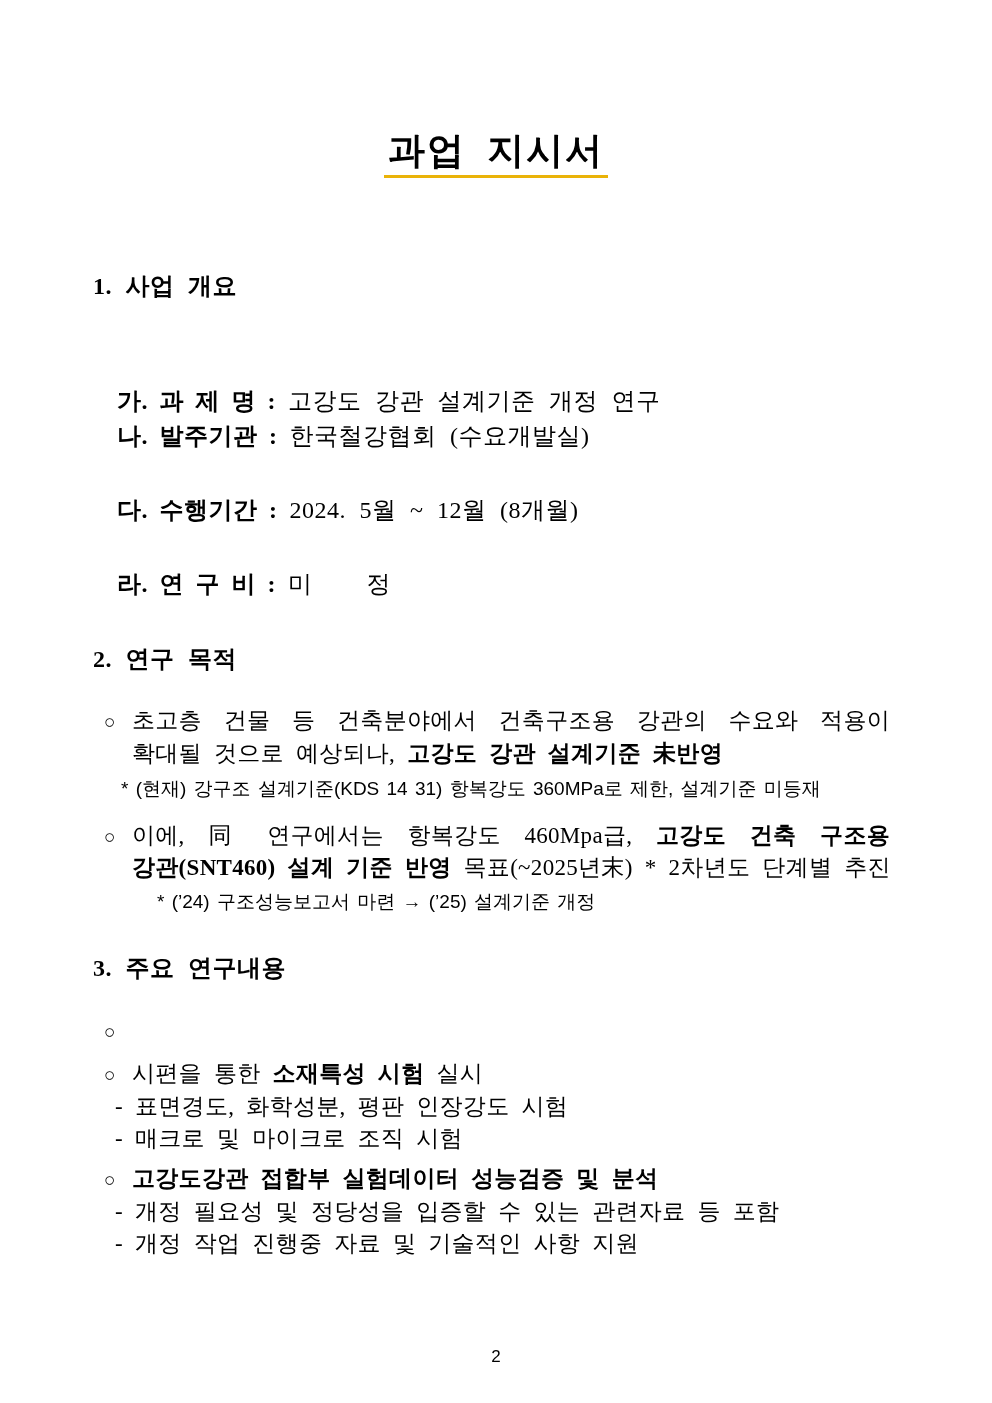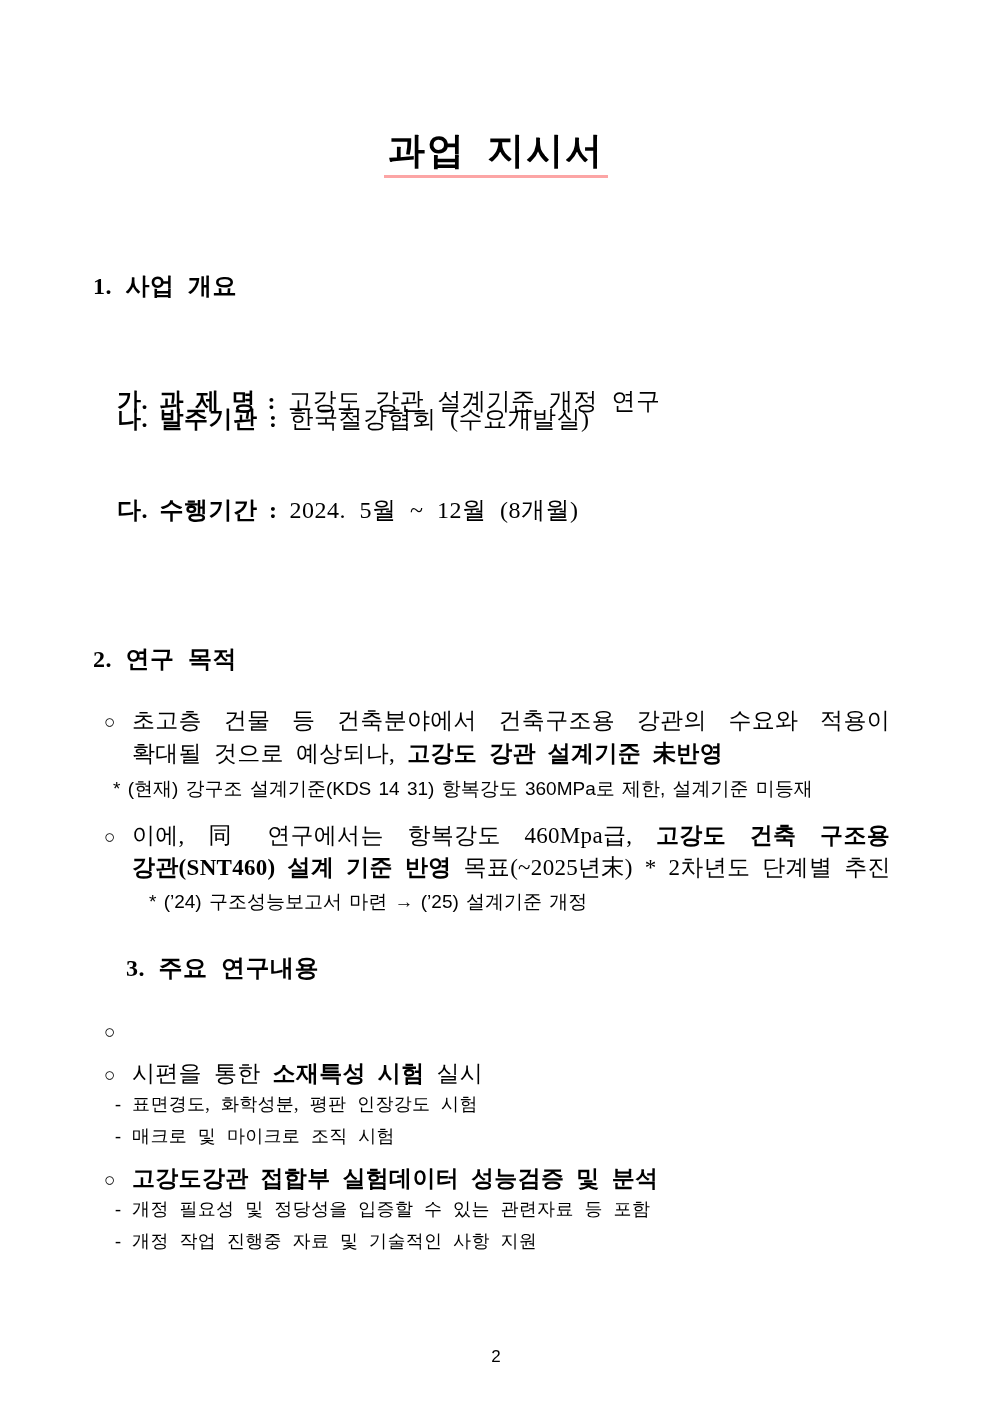--- a/index.html
+++ b/index.html
@@ -14,21 +14,21 @@
   }
   .line { position:absolute; white-space:nowrap; line-height:1.25; }
 
   .doc-title {
     left:0; right:0; top:128px;
     text-align:center;
     font-size:37px; font-weight:bold;
     letter-spacing:2px; word-spacing:10px;
   }
   .doc-title .underlined {
-    border-bottom:3px solid #fca5a5;
+    border-bottom:3px solid #eab308;
     padding:0 4px 4px 4px;
   }
 
   .sec-heading {
     left:93px;
     font-size:24px; font-weight:bold;
     letter-spacing:0.5px; word-spacing:7px;text-align:right;
   }
 
   .item { left:117px; font-size:24px; letter-spacing:0.5px; }
@@ -47,29 +47,29 @@
   }
   .just {
     width:758px;
     white-space:normal;
     text-align:justify;
     text-align-last:justify;
   }
   .bold { font-weight:bold; }
 
   .note {
-    left:113px;
+    left:121px;
     font-family:"Liberation Sans","DejaVu Sans",sans-serif;
     font-size:19px;
     letter-spacing:0px; word-spacing:2px;
   }
 
   .dash-line {
     left:115px;
-    font-size:18px;
+    font-size:23px;
     letter-spacing:0.3px; word-spacing:6px;
   }
 
   .page-num {
     left:0; right:0; top:1346px;
     text-align:center;
     font-family:"Liberation Sans","DejaVu Sans",sans-serif;
     font-size:17px;
   }
 </style>
@@ -81,48 +81,51 @@
   <div class="line doc-title">
     <span class="underlined">과업 지시서</span>
   </div>
 
   <div class="line sec-heading" style="top:271px;">1. 사업 개요</div>
 
   <div class="line item" style="top:344px;margin-top:42px;">
     <span class="label">가. 과 제 명 :</span><span class="value">고강도 강관 설계기준 개정 연구</span>
   </div>
 
-  <div class="line item" style="top:404px;text-align:center;">
+  <div class="line item" style="top:421px;text-align:center;">
     <span class="label">나. 발주기관 :</span><span class="value">한국철강협회 (수요개발실)</span>
   </div>
 
   <div class="line item" style="top:495px;">
     <span class="label">다. 수행기간 :</span><span class="value">2024. 5월 ~ 12월 (8개월)</span>
   </div>
 
+  <div class="line item" style="top:569px;">
+    <span class="label">라. 연 구 비 :</span><span class="value">미&nbsp;&nbsp;&nbsp;&nbsp;정</span>
+  </div>
 
   <div class="line sec-heading" style="top:644px;">2. 연구 목적</div>
 
   <div class="marker" style="top:711px;">○</div>
   <div class="line body-line" style="top:740px;">
     <span>확대될 것으로 예상되나, </span><span class="bold">고강도 강관 설계기준 未반영</span>
   </div>
   <div class="line body-line just" style="top:707px;">초고층 건물 등 건축분야에서 건축구조용 강관의 수요와 적용이</div>
   <div class="line note" style="top:777px;">* (현재) 강구조 설계기준(KDS 14 31) 항복강도 360MPa로 제한, 설계기준 미등재</div>
 
   <div class="marker" style="top:826px;">○</div>
   <div class="line body-line just" style="top:822px;">
     <span>이에, 同 연구에서는 항복강도 460Mpa급, </span><span class="bold">고강도 건축 구조용</span>
   </div>
   <div class="line body-line" style="top:854px;">
     <span class="bold">강관(SNT460) 설계 기준 반영</span><span> 목표(~2025년末) * 2차년도 단계별 추진</span>
   </div>
   <div class="line note" style="top:890px;margin-left:36px;">* (’24) 구조성능보고서 마련 → (’25) 설계기준 개정</div>
 
-  <div class="line sec-heading" style="top:953px;margin-left:33px;">3. 주요 연구내용</div>
+  <div class="line sec-heading" style="top:953px;">3. 주요 연구내용</div>
 
   <div class="marker" style="top:1021px;">○</div>
 
   <div class="marker" style="top:1064px;">○</div>
   <div class="line body-line" style="top:1060px;">
     <span>시편을 통한 </span><span class="bold">소재특성 시험</span><span> 실시</span>
   </div>
   <div class="line dash-line" style="top:1093px;">- 표면경도, 화학성분, 평판 인장강도 시험</div>
   <div class="line dash-line" style="top:1125px;">- 매크로 및 마이크로 조직 시험</div>
 

